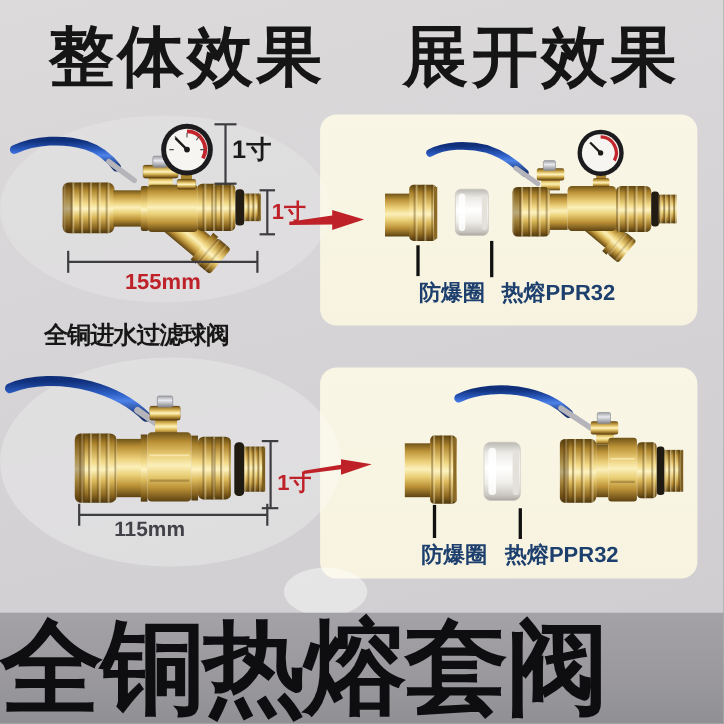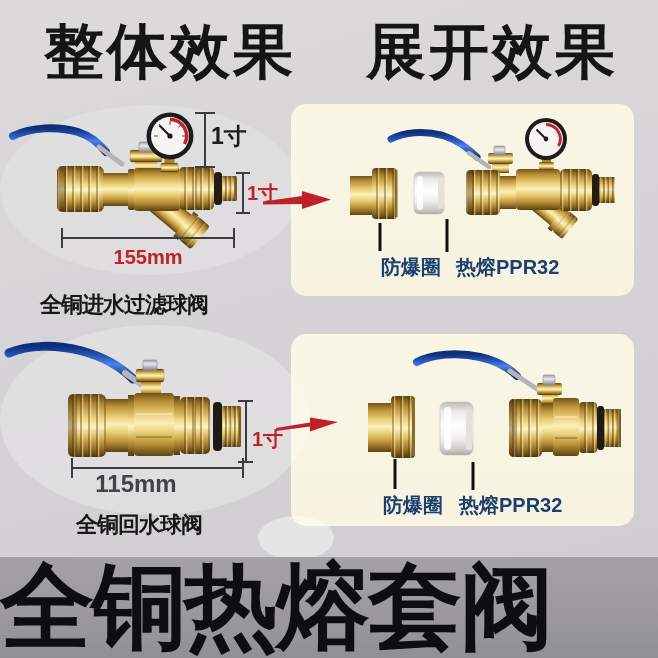--- a/index.html
+++ b/index.html
@@ -16,21 +16,21 @@
   .scene{position:absolute;left:0;top:0;width:658px;height:658px;pointer-events:none;}
   .txt{position:absolute;line-height:1;white-space:nowrap;}
   .hdr{font-size:60px;font-weight:900;color:#151515;letter-spacing:3px;}
   .hdr-left{left:44px;top:22px;}
   .hdr-right{left:366px;top:22px;text-align:right;}
   .valve-label{font-size:22px;font-weight:900;color:#171717;letter-spacing:-1px;}
   .vl1{left:40px;top:294px;}
   .vl2{left:76px;top:514px;}
   .dim-black{font-size:23px;font-weight:800;color:#1b1b1d;}
   .dim-red{font-size:20px;font-weight:800;color:#bf2128;}
-  .dim-dark{font-size:24px;font-weight:700;color:#434248;}
+  .dim-dark{font-size:19px;font-weight:700;color:#434248;}
   .d-gauge{left:211px;top:125px;}
   .d-out1{left:247px;top:183px;}
   .d-len1{left:98px;top:247px;width:100px;text-align:center;font-size:20px;}
   .d-out2{left:252px;top:429px;}
   .d-len2{left:86px;top:472px;width:100px;text-align:center;}
   .part-label{font-size:20px;font-weight:800;color:#1d3f6e;letter-spacing:0px;padding-left:32px;}
   .p1a{left:349px;top:257px;}
   .p1b{left:424px;top:257px;}
   .p2a{left:351px;top:495px;}
   .p2b{left:427px;top:495px;}
@@ -273,21 +273,20 @@
   <div class="txt hdr hdr-left">整体效果</div>
   <div class="txt hdr hdr-right">展开效果</div>
 
   <div class="txt dim-black d-gauge">1寸</div>
   <div class="txt dim-red d-out1">1寸</div>
   <div class="txt dim-red d-len1">155mm</div>
   <div class="txt valve-label vl1">全铜进水过滤球阀</div>
 
   <div class="txt dim-red d-out2">1寸</div>
   <div class="txt dim-dark d-len2">115mm</div>
-  <div class="txt valve-label vl2">全铜回水球阀</div>
 
   <div class="txt part-label p1a">防爆圈</div>
   <div class="txt part-label p1b">热熔PPR32</div>
   <div class="txt part-label p2a">防爆圈</div>
   <div class="txt part-label p2b">热熔PPR32</div>
 
   <div class="footer-band"></div>
   <div class="footer-title">全铜热熔套阀</div>
 
 </div>

